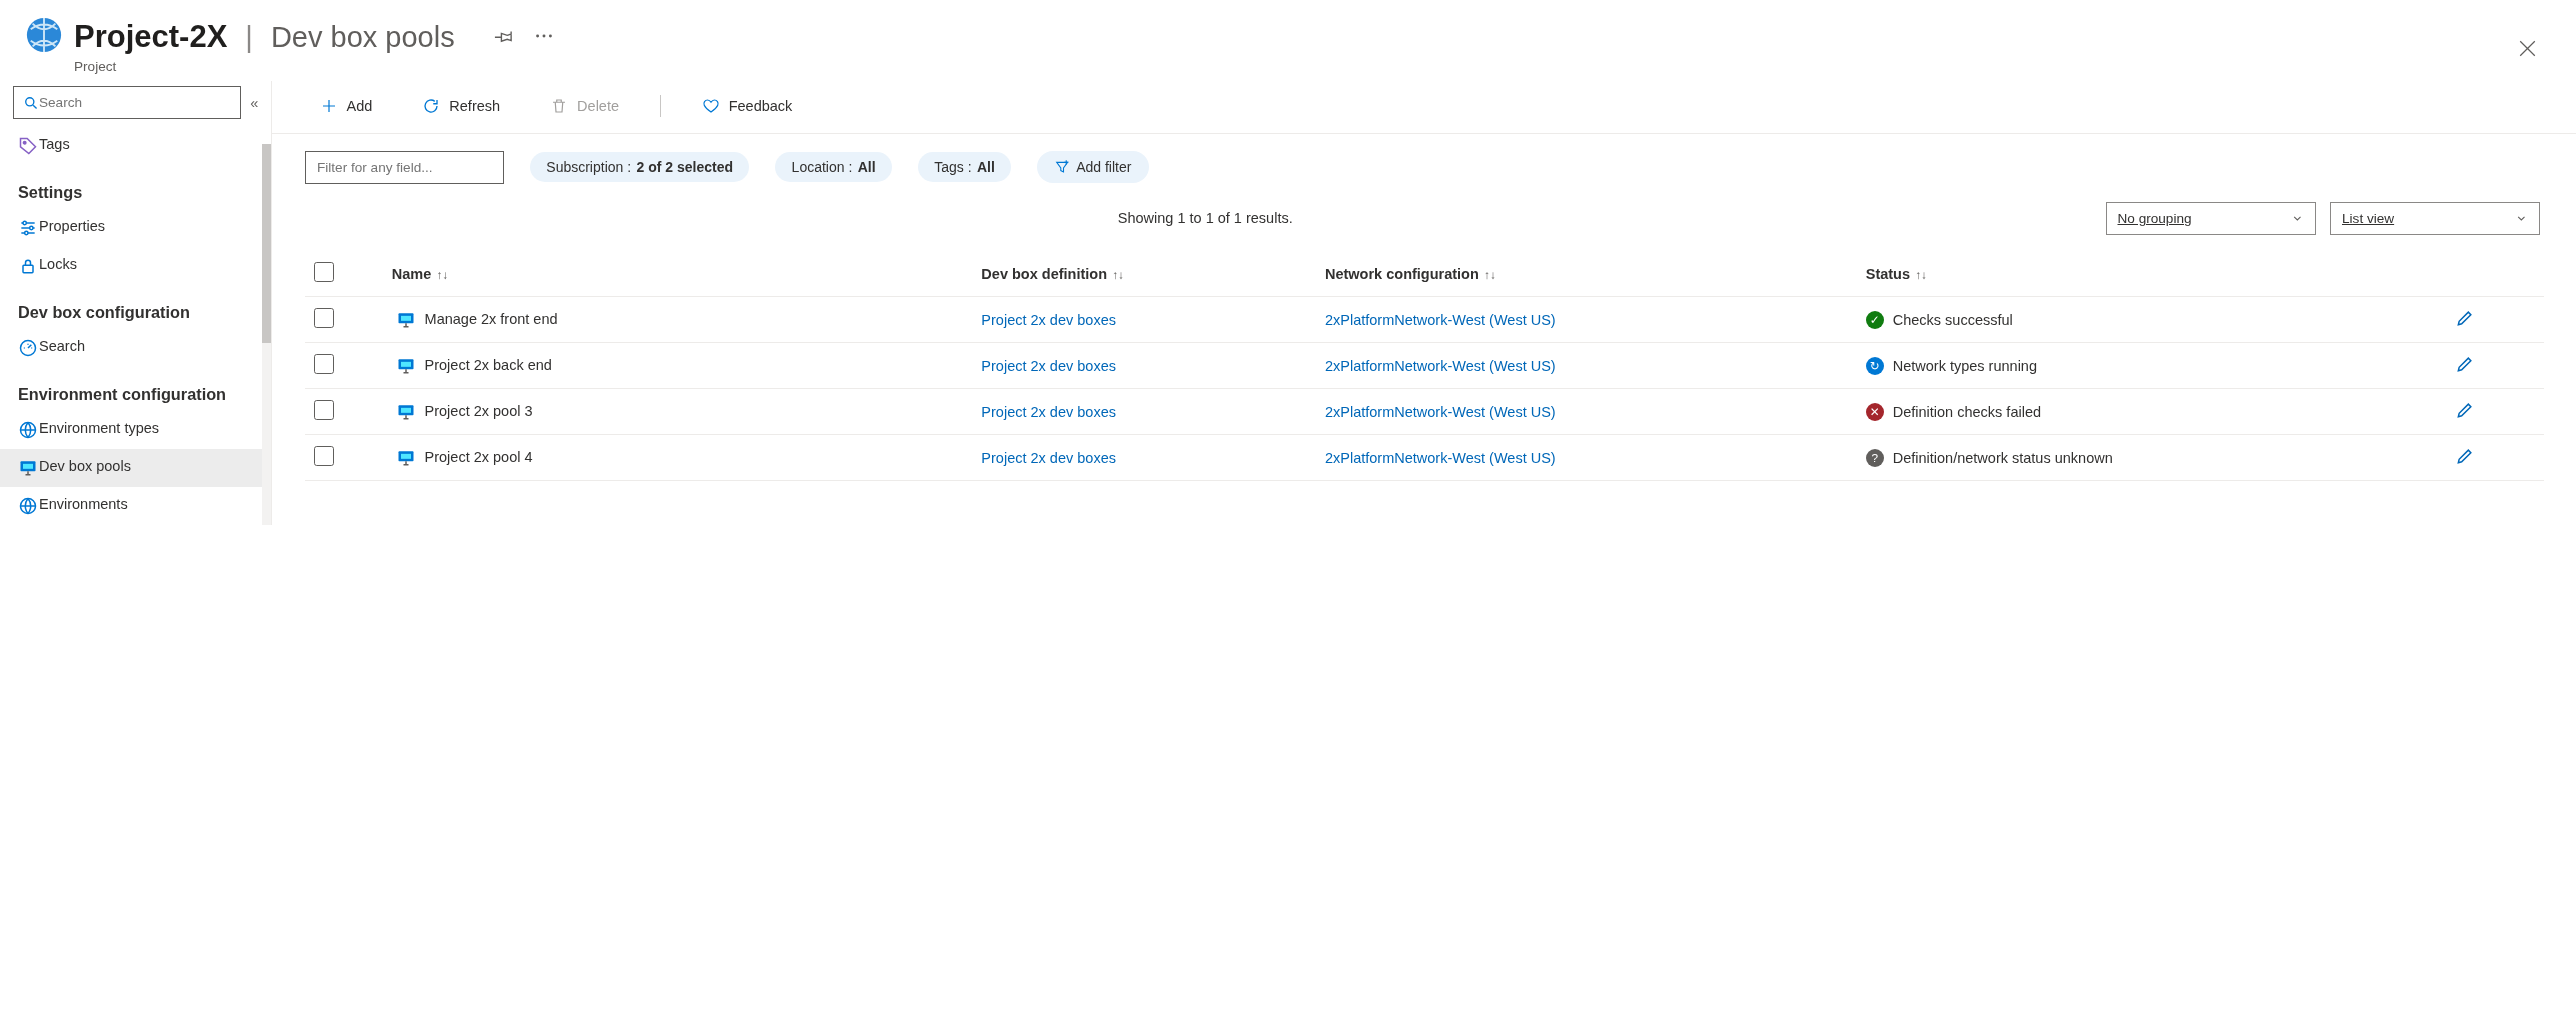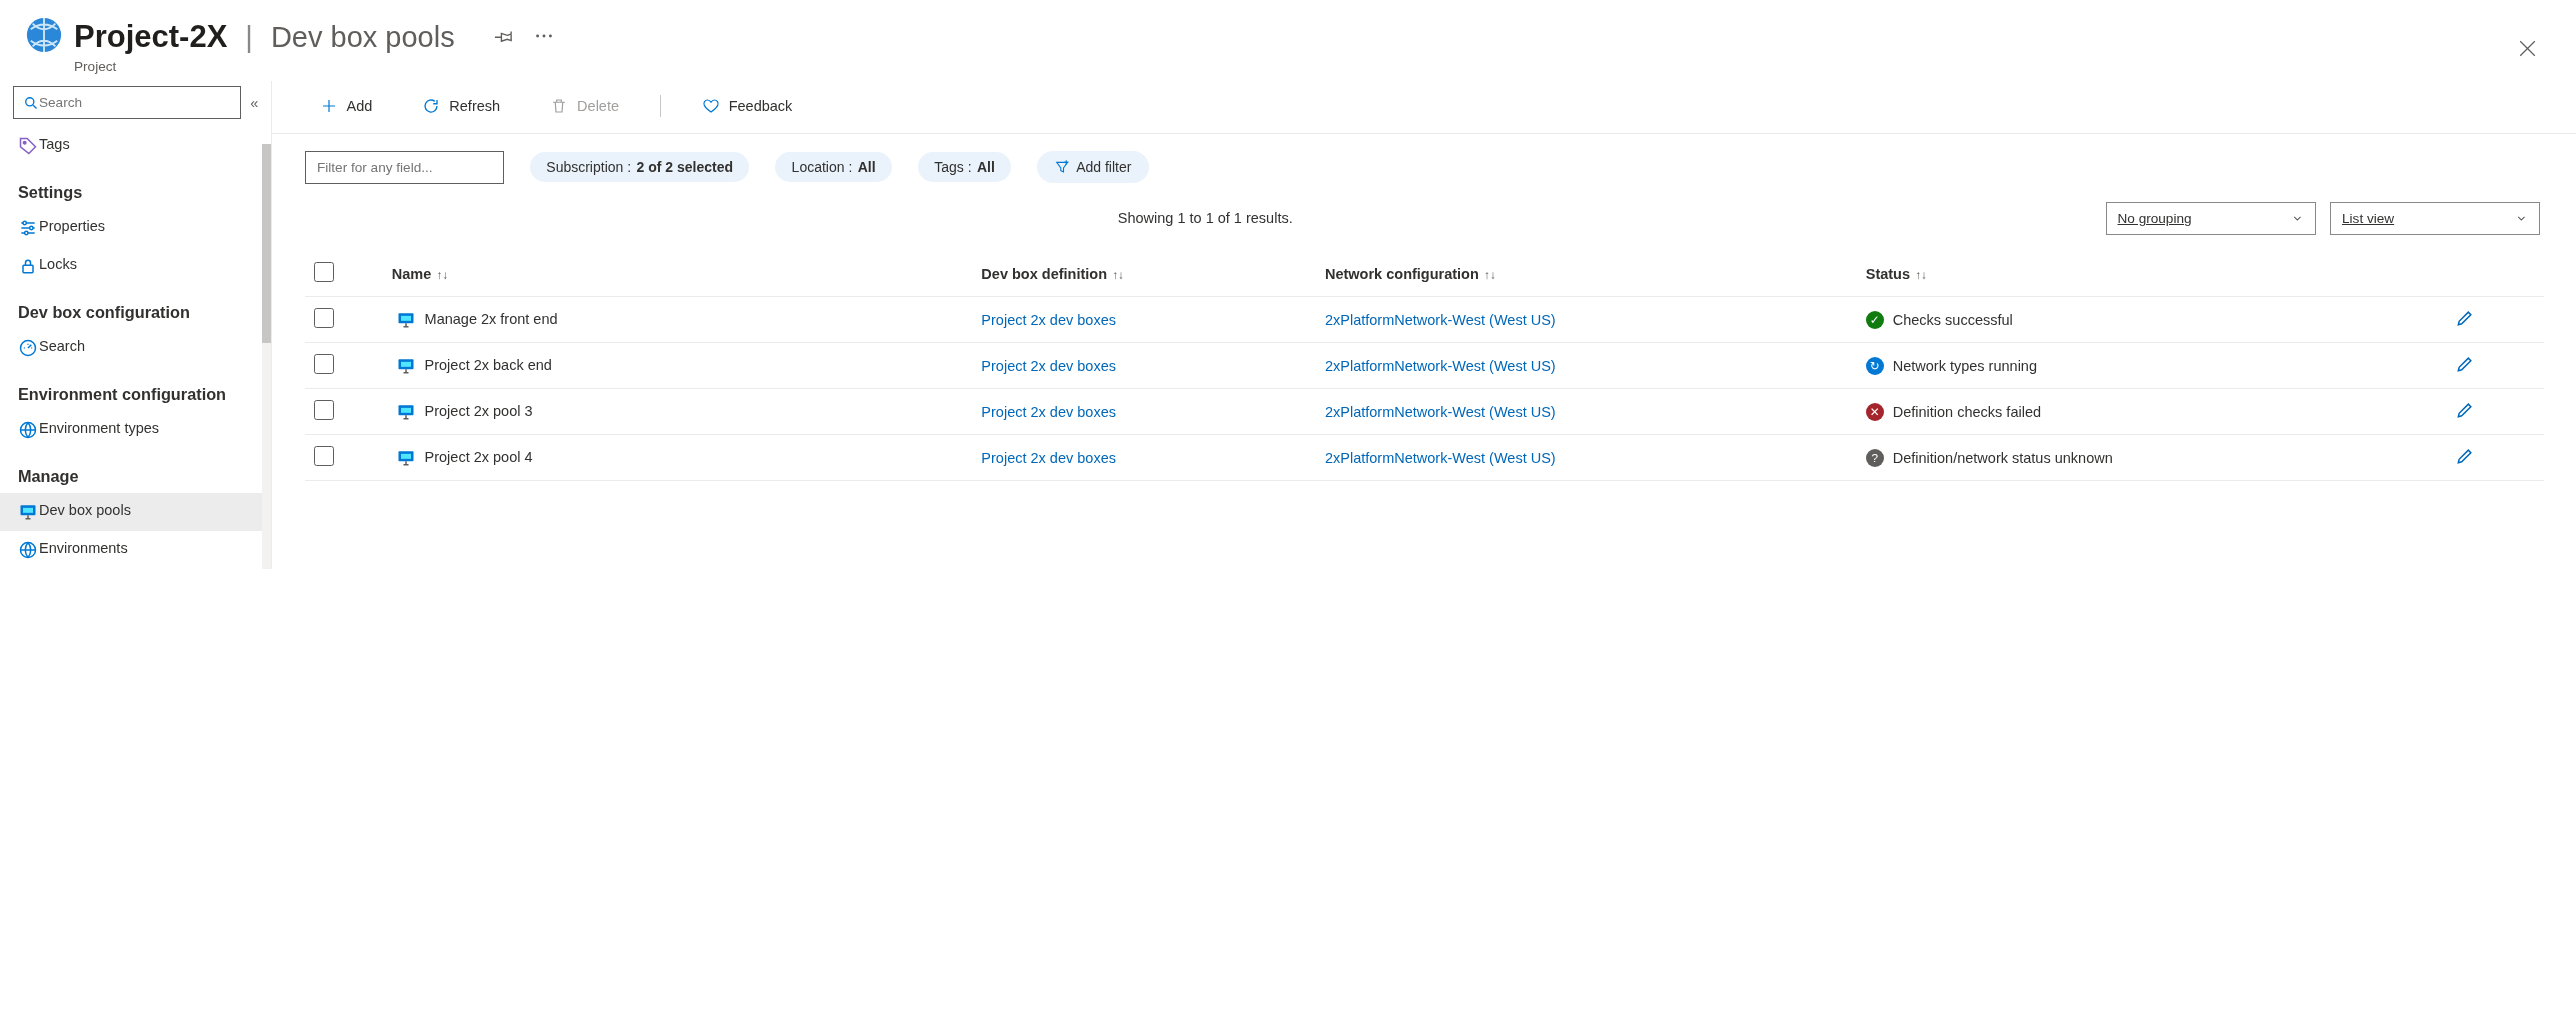--- a/index.html
+++ b/index.html
@@ -177,21 +177,20 @@
           <div class="nav-group-title">Environment configuration</div>
           <div class="nav-item">
             <span class="nav-icon">
               <svg width="20" height="20" viewBox="0 0 24 24" fill="none" stroke-width="1.8" stroke="#0078d4">
                 <circle cx="12" cy="12" r="9"></circle>
                 <path d="M3 12h18M12 3a14 14 0 0 1 0 18M12 3a14 14 0 0 0 0 18"></path>
               </svg>
             </span>
             <span>Environment types</span>
           </div>
-          <div class="nav-group-title">Manage</div>
           <div class="nav-item active">
             <span class="nav-icon">
               <svg width="20" height="20" viewBox="0 0 24 24" fill="none" stroke-width="1.8">
                 <rect x="3" y="4" width="18" height="12" rx="1" fill="#0078d4"></rect>
                 <rect x="6" y="7" width="12" height="6" fill="#50e6ff"></rect>
                 <path d="M9 20h6M12 16v4" stroke="#605e5c"></path>
               </svg>
             </span>
             <span>Dev box pools</span>
           </div>

